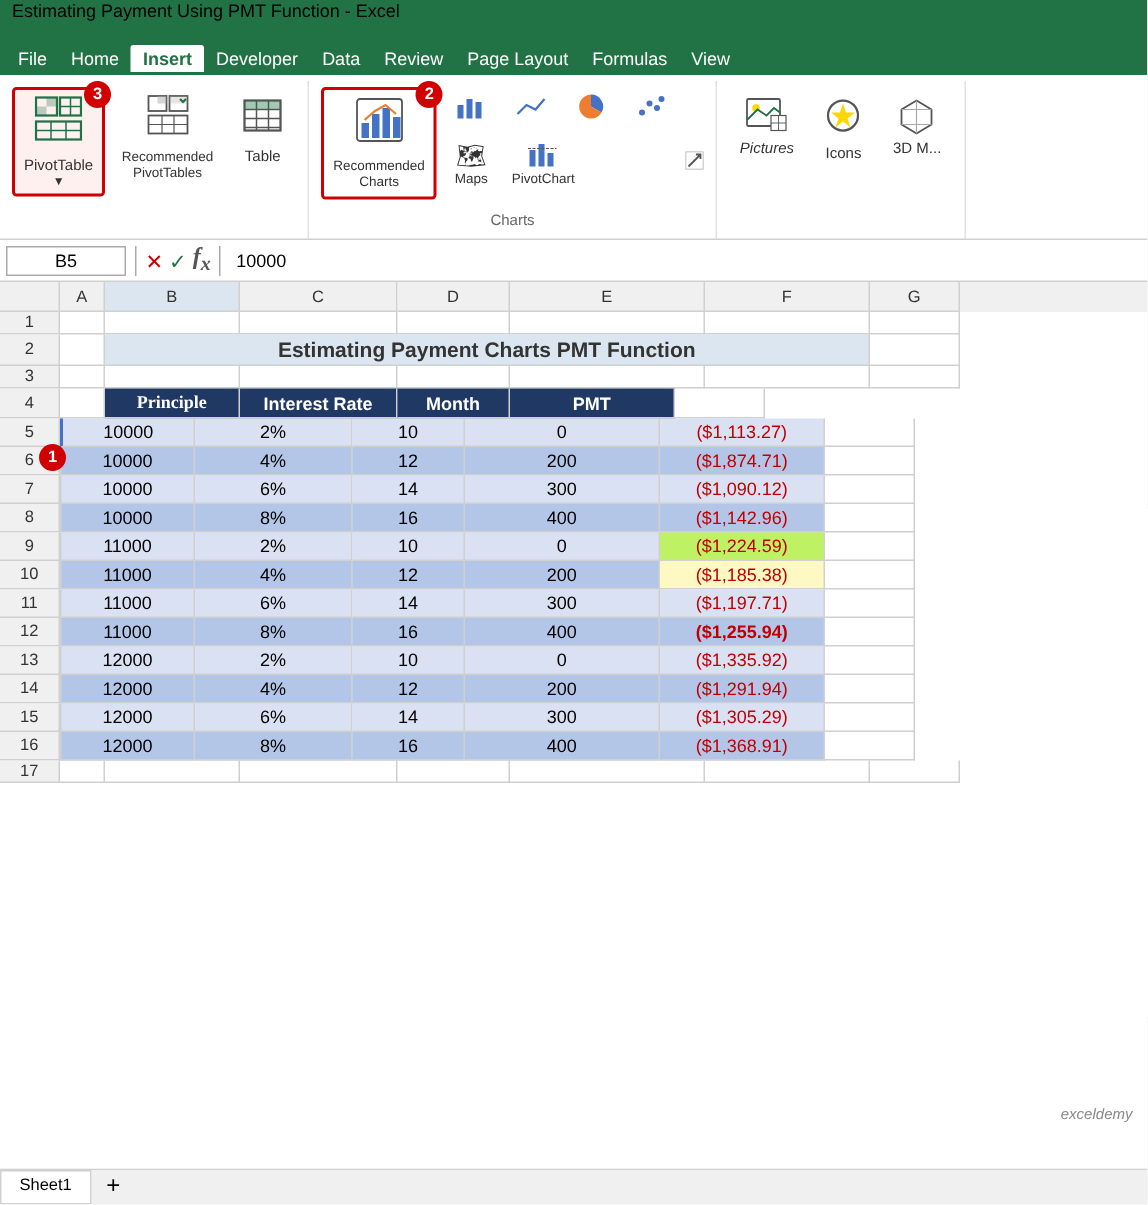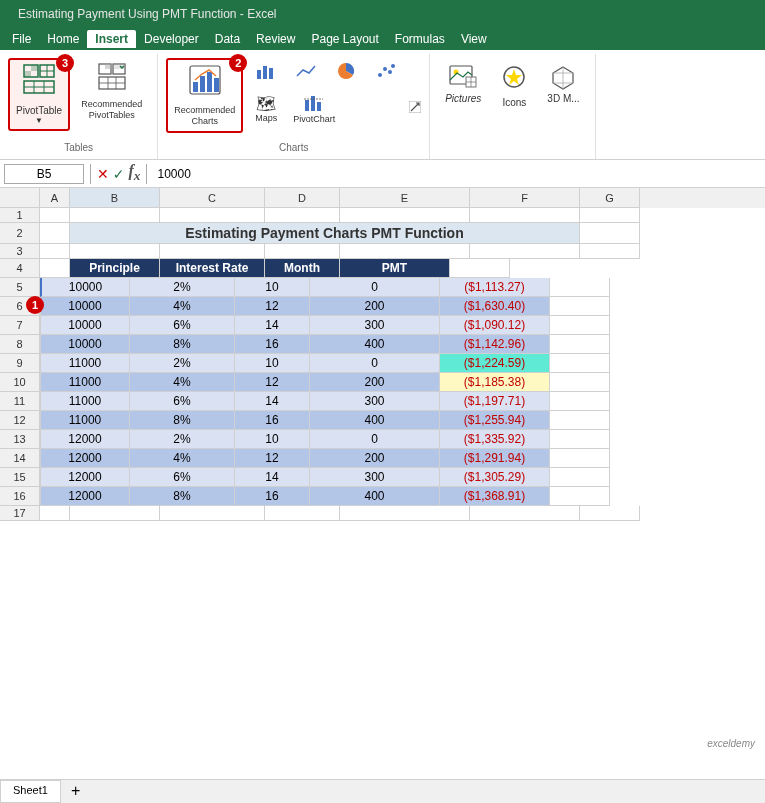--- a/index.html
+++ b/index.html
@@ -1,25 +1,24 @@
 <!DOCTYPE html>
 <html><head>
   <meta charset="utf-8">
   <style>
     * { box-sizing: border-box; margin: 0; padding: 0; }
     body { font-family: 'Segoe UI', Arial, sans-serif; font-size: 12px; background: #f0f0f0; overflow: hidden; }
 
     
     .title-bar {
       background: #217346;
-      color: #e5e5e5;
+      color: #000000;
       height: 28px;
       display: flex;
-      align-items: center;
-      padding: 0 18px;
+      padding: 0 8px;
       font-size: 12px;
     }
 
     
     .menu-bar {
       background: #217346;
       display: flex;
       align-items: center;
       padding: 0 4px;
       height: 22px;
@@ -349,22 +348,35 @@
               <rect x="1" y="14" width="26" height="12" fill="none" stroke="#555" stroke-width="1.2"></rect>
               <line x1="1" y1="20" x2="27" y2="20" stroke="#555" stroke-width="0.8"></line>
               <line x1="10" y1="14" x2="10" y2="26" stroke="#555" stroke-width="0.8"></line>
               <line x1="18" y1="14" x2="18" y2="26" stroke="#555" stroke-width="0.8"></line>
               <path d="M 22 3 L 24 5 L 26 3" fill="none" stroke="#217346" stroke-width="1.5"></path>
             </svg>
           </span>
           <span style="font-size:9px; line-height:1.2;">Recommended<br>PivotTables</span>
         </div>
 
-      </div>
-      <div class="ribbon-group-label">Tables</div>
+        <div class="ribbon-btn">
+          <span class="icon" style="font-size:22px;">
+            <svg width="28" height="28" viewBox="0 0 28 28">
+              <rect x="2" y="4" width="24" height="20" fill="none" stroke="#555" stroke-width="1.5"></rect>
+              <line x1="2" y1="10" x2="26" y2="10" stroke="#555" stroke-width="1"></line>
+              <line x1="2" y1="16" x2="26" y2="16" stroke="#555" stroke-width="1"></line>
+              <line x1="2" y1="22" x2="26" y2="22" stroke="#555" stroke-width="1"></line>
+              <line x1="10" y1="4" x2="10" y2="24" stroke="#555" stroke-width="1"></line>
+              <line x1="18" y1="4" x2="18" y2="24" stroke="#555" stroke-width="1"></line>
+              <rect x="2" y="4" width="24" height="6" fill="#217346" opacity="0.4"></rect>
+            </svg>
+          </span>
+          <span style="font-size:10px;">Table</span>
+        </div>
+      </div>
     </div>
 
     <div class="ribbon-group" style="position:relative;">
       <div class="ribbon-items" style="align-items:flex-start;">
 
         <div style="position:relative;">
           <div class="ribbon-btn recommended-charts-highlight" style="flex-direction:column; padding:4px 6px; min-height:70px; justify-content:center;">
             <span style="font-size:26px;">
               <svg width="34" height="32" viewBox="0 0 34 32">
                 <rect x="2" y="2" width="30" height="28" rx="2" fill="none" stroke="#555" stroke-width="1.2"></rect>
@@ -547,21 +559,21 @@
         <div class="cell" style="width:75px; min-width:75px;"></div>
         <div class="cell" style="width:130px; min-width:130px;"></div>
         <div class="cell" style="width:110px; min-width:110px;"></div>
         <div class="cell" style="width:60px; min-width:60px;"></div>
       </div>
 
       
       <div class="grid-row">
         <div class="row-num">4</div>
         <div class="cell" style="width:30px; min-width:30px;"></div>
-        <div class="cell header-cell" style="width:90px; min-width:90px;">Principle</div>
+        <div class="cell header-cell" style="width:90px; min-width:90px;font-family:Liberation Serif, serif;">Principle</div>
         <div class="cell header-cell" style="width:105px; min-width:105px;">Interest Rate</div>
         <div class="cell header-cell" style="width:75px; min-width:75px;">Month</div>
         <div class="cell header-cell" style="width:110px; min-width:110px;">PMT</div>
         <div class="cell" style="width:60px; min-width:60px;"></div>
       </div>
 
       
       <div id="data-rows">
           <div class="grid-row">
     <div class="row-num">5</div>
@@ -571,21 +583,21 @@
     <div class="cell cell-center" style="width:130px; min-width:130px; background:#d9e1f2;">0</div>
     <div class="cell cell-center pmt-cell" style="width:110px; min-width:110px; background:#d9e1f2;">($1,113.27)</div>
     <div class="cell" style="width:60px; min-width:60px;"></div>
   </div>
           <div class="grid-row">
     <div class="row-num">6</div>
     <div class="cell cell-center" style="width:90px; min-width:90px; background:#b4c6e7; border-left: 1px solid #d0d0d0;">10000</div>
     <div class="cell cell-center" style="width:105px; min-width:105px; background:#b4c6e7;">4%</div>
     <div class="cell cell-center" style="width:75px; min-width:75px; background:#b4c6e7;">12</div>
     <div class="cell cell-center" style="width:130px; min-width:130px; background:#b4c6e7;">200</div>
-    <div class="cell cell-center pmt-cell" style="width:110px; min-width:110px; background:#b4c6e7;">($1,630.40)</div>
+    <div class="cell cell-center pmt-cell" style="width:110px; min-width:110px; background:#b4c6e7;">($1,874.71)</div>
     <div class="cell" style="width:60px; min-width:60px;"></div>
   </div>
           <div class="grid-row">
     <div class="row-num">7</div>
     <div class="cell cell-center" style="width:90px; min-width:90px; background:#d9e1f2; border-left: 1px solid #d0d0d0;">10000</div>
     <div class="cell cell-center" style="width:105px; min-width:105px; background:#d9e1f2;">6%</div>
     <div class="cell cell-center" style="width:75px; min-width:75px; background:#d9e1f2;">14</div>
     <div class="cell cell-center" style="width:130px; min-width:130px; background:#d9e1f2;">300</div>
     <div class="cell cell-center pmt-cell" style="width:110px; min-width:110px; background:#d9e1f2;">($1,090.12)</div>
     <div class="cell" style="width:60px; min-width:60px;"></div>
@@ -598,21 +610,21 @@
     <div class="cell cell-center" style="width:130px; min-width:130px; background:#b4c6e7;">400</div>
     <div class="cell cell-center pmt-cell" style="width:110px; min-width:110px; background:#b4c6e7;">($1,142.96)</div>
     <div class="cell" style="width:60px; min-width:60px;"></div>
   </div>
           <div class="grid-row">
     <div class="row-num">9</div>
     <div class="cell cell-center" style="width:90px; min-width:90px; background:#d9e1f2; border-left: 1px solid #d0d0d0;">11000</div>
     <div class="cell cell-center" style="width:105px; min-width:105px; background:#d9e1f2;">2%</div>
     <div class="cell cell-center" style="width:75px; min-width:75px; background:#d9e1f2;">10</div>
     <div class="cell cell-center" style="width:130px; min-width:130px; background:#d9e1f2;">0</div>
-    <div class="cell cell-center pmt-cell" style="width:110px; min-width:110px; background:#5eead4;">($1,224.59)</div>
+    <div class="cell cell-center pmt-cell" style="width:110px; min-width:110px; background:#bef264;">($1,224.59)</div>
     <div class="cell" style="width:60px; min-width:60px;"></div>
   </div>
           <div class="grid-row">
     <div class="row-num">10</div>
     <div class="cell cell-center" style="width:90px; min-width:90px; background:#b4c6e7; border-left: 1px solid #d0d0d0;">11000</div>
     <div class="cell cell-center" style="width:105px; min-width:105px; background:#b4c6e7;">4%</div>
     <div class="cell cell-center" style="width:75px; min-width:75px; background:#b4c6e7;">12</div>
     <div class="cell cell-center" style="width:130px; min-width:130px; background:#b4c6e7;">200</div>
     <div class="cell cell-center pmt-cell" style="width:110px; min-width:110px; background:#fef9c3;">($1,185.38)</div>
     <div class="cell" style="width:60px; min-width:60px;"></div>
@@ -625,21 +637,21 @@
     <div class="cell cell-center" style="width:130px; min-width:130px; background:#d9e1f2;">300</div>
     <div class="cell cell-center pmt-cell" style="width:110px; min-width:110px; background:#d9e1f2;">($1,197.71)</div>
     <div class="cell" style="width:60px; min-width:60px;"></div>
   </div>
           <div class="grid-row">
     <div class="row-num">12</div>
     <div class="cell cell-center" style="width:90px; min-width:90px; background:#b4c6e7; border-left: 1px solid #d0d0d0;">11000</div>
     <div class="cell cell-center" style="width:105px; min-width:105px; background:#b4c6e7;">8%</div>
     <div class="cell cell-center" style="width:75px; min-width:75px; background:#b4c6e7;">16</div>
     <div class="cell cell-center" style="width:130px; min-width:130px; background:#b4c6e7;">400</div>
-    <div class="cell cell-center pmt-cell" style="width:110px; min-width:110px; background:#b4c6e7;">($1,255.94)</div>
+    <div class="cell cell-center pmt-cell" style="width:110px; min-width:110px; background:#b4c6e7;font-weight:bold;">($1,255.94)</div>
     <div class="cell" style="width:60px; min-width:60px;"></div>
   </div>
           <div class="grid-row">
     <div class="row-num">13</div>
     <div class="cell cell-center" style="width:90px; min-width:90px; background:#d9e1f2; border-left: 1px solid #d0d0d0;">12000</div>
     <div class="cell cell-center" style="width:105px; min-width:105px; background:#d9e1f2;">2%</div>
     <div class="cell cell-center" style="width:75px; min-width:75px; background:#d9e1f2;">10</div>
     <div class="cell cell-center" style="width:130px; min-width:130px; background:#d9e1f2;">0</div>
     <div class="cell cell-center pmt-cell" style="width:110px; min-width:110px; background:#d9e1f2;">($1,335.92)</div>
     <div class="cell" style="width:60px; min-width:60px;"></div>

